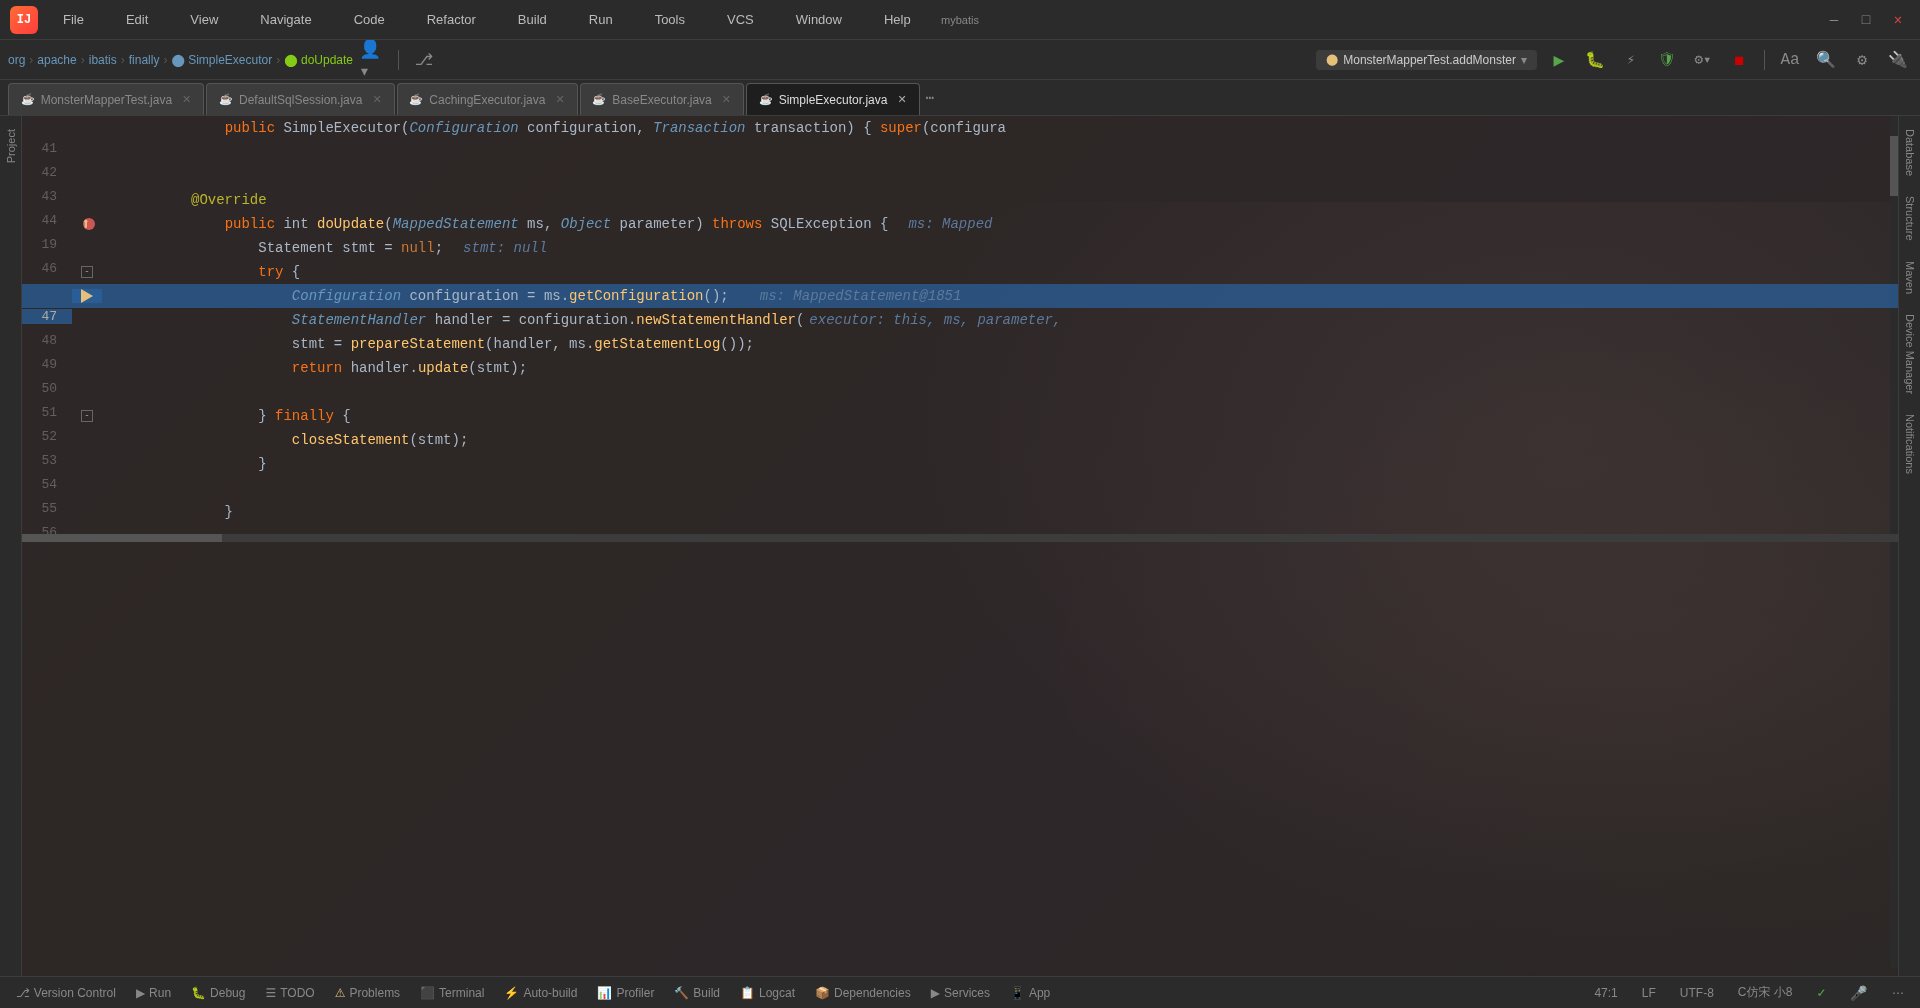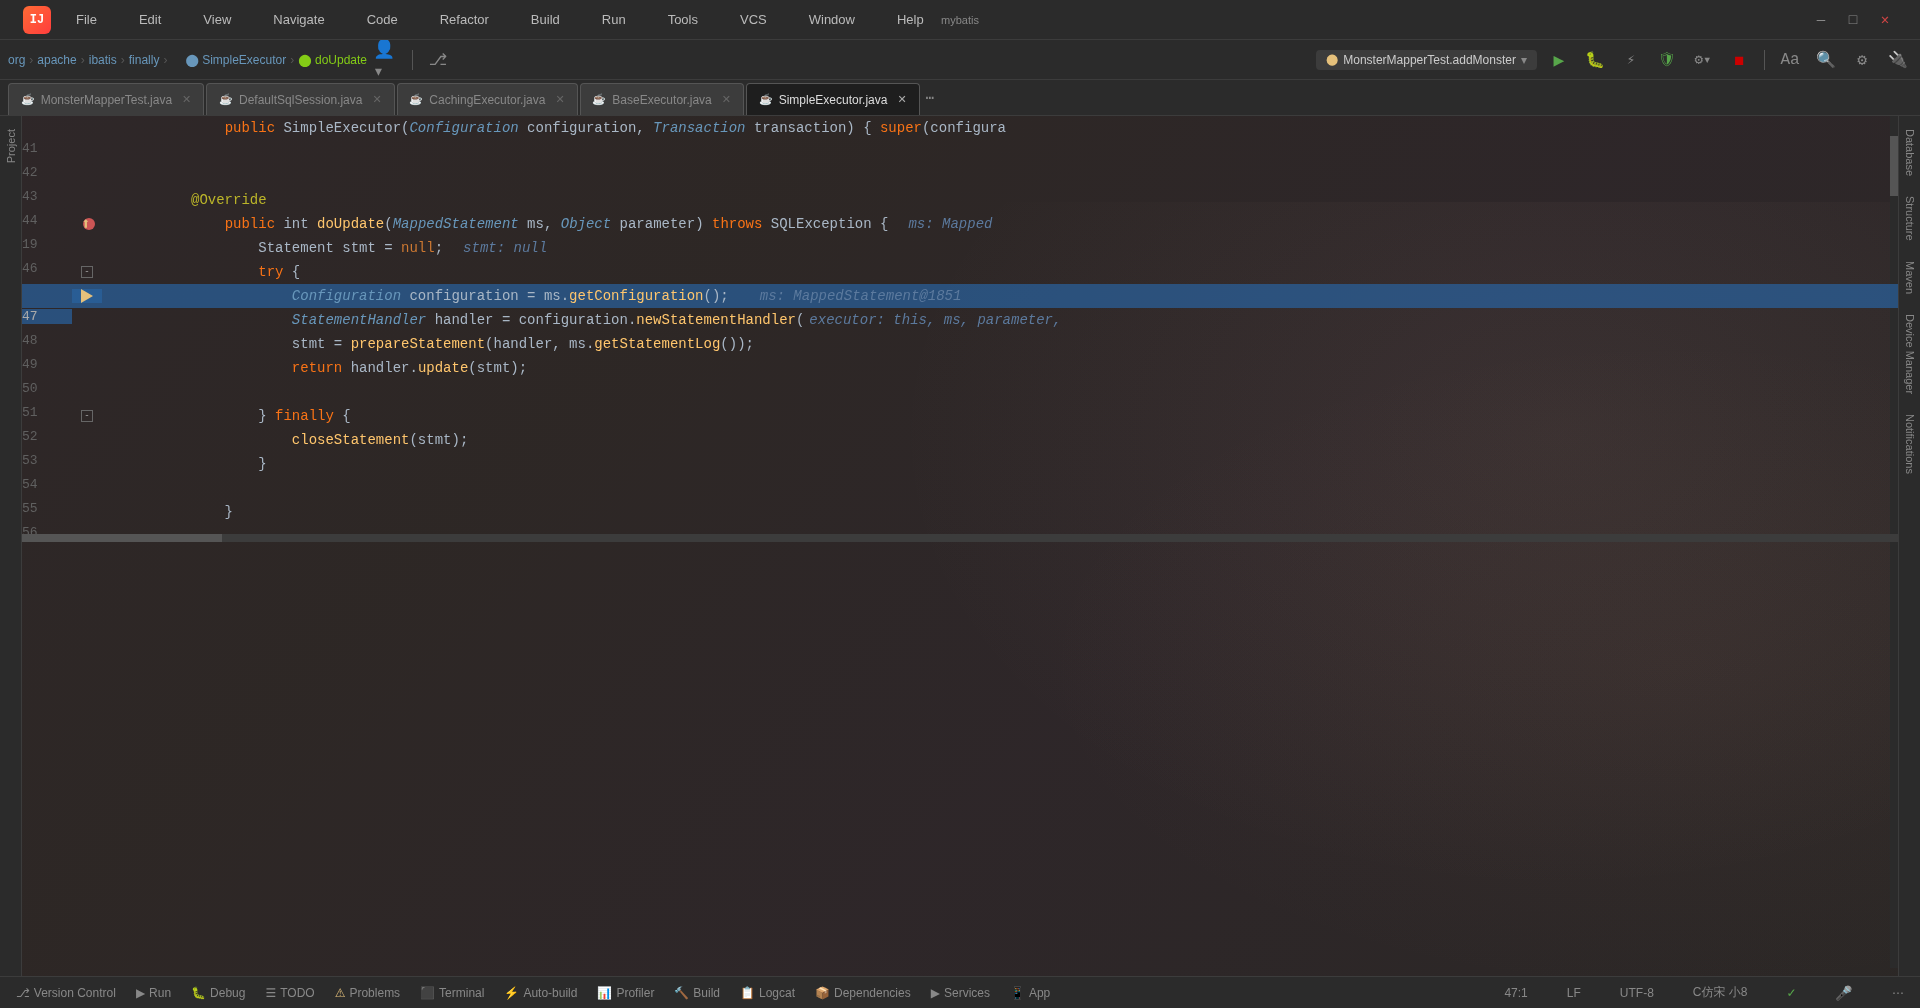--- a/index.html
+++ b/index.html
@@ -4,21 +4,21 @@
   <style>
     * { margin: 0; padding: 0; box-sizing: border-box; }
     body { width: 1920px; height: 1008px; overflow: hidden; background: #1e1e1e; font-family: 'Consolas', 'Courier New', monospace; }
 
     
     #titlebar {
       height: 40px;
       background: #2b2b2b;
       display: flex;
       align-items: center;
-      padding: 0 23px;
+      padding: 0 10px;
       border-bottom: 1px solid #3c3c3c;
       position: relative;
     }
     #titlebar .logo {
       width: 28px; height: 28px;
       background: linear-gradient(135deg, #ff6b35, #ff3d3d);
       border-radius: 6px;
       margin-right: 15px;
       display: flex; align-items: center; justify-content: center;
       font-weight: bold; color: white; font-size: 12px;
@@ -146,20 +146,21 @@
       display: flex;
       align-items: center;
       height: 24px;
       min-width: 100%;
     }
     .code-line.highlighted {
       background: rgba(42, 98, 160, 0.7);
     }
     .line-num {
       width: 50px; min-width: 50px;
+      text-align: right;
       padding-right: 15px;
       color: #606060;
       font-size: 13px;
       user-select: none;
       margin-top: 41px;
     }
     .line-gutter {
       width: 30px; min-width: 30px;
       display: flex; align-items: center; justify-content: center;
       position: relative;
@@ -217,21 +218,21 @@
       border-top: 1px solid #3c3c3c;
       gap: 4px;
       position: absolute;
       bottom: 0; left: 0; right: 0;
     }
     .status-item {
       display: flex; align-items: center; gap: 4px;
       color: #888; font-size: 12px; font-family: Arial, sans-serif;
       padding: 3px 8px; cursor: pointer; border-radius: 3px;
     }
-    .status-right { margin-left: auto; display: flex; align-items: center; gap: 23px; }
+    .status-right { margin-left: auto; display: flex; align-items: center; gap: 8px; }
 
     .microphone-icon { font-size: 14px; }
     
     .scrollbar-h {
       position: absolute;
       bottom: 0; left: 80px; right: 0;
       height: 8px;
       background: #3c3c3c;
     }
     .scrollbar-h-thumb {
@@ -281,21 +282,21 @@
 
   <div class="nav-breadcrumb">
     <span>org</span>
     <span class="sep">›</span>
     <span>apache</span>
     <span class="sep">›</span>
     <span>ibatis</span>
     <span class="sep">›</span>
     <span>finally</span>
     <span class="sep">›</span>
-    <span style="color:#6897bb;margin-left:14px;">⬤ SimpleExecutor</span>
+    <span style="color:#6897bb;">⬤ SimpleExecutor</span>
     <span class="sep">›</span>
     <span style="color:#84cc16;">⬤ doUpdate</span>
   </div>
 
   <div class="nav-icon-btn" style="font-size:18px; color:#888;">👤▾</div>
 
   <div style="width:1px; height:20px; background:#555; margin: 0 5px;"></div>
 
   <div class="nav-icon-btn" style="color:#888;">⎇</div>
 

